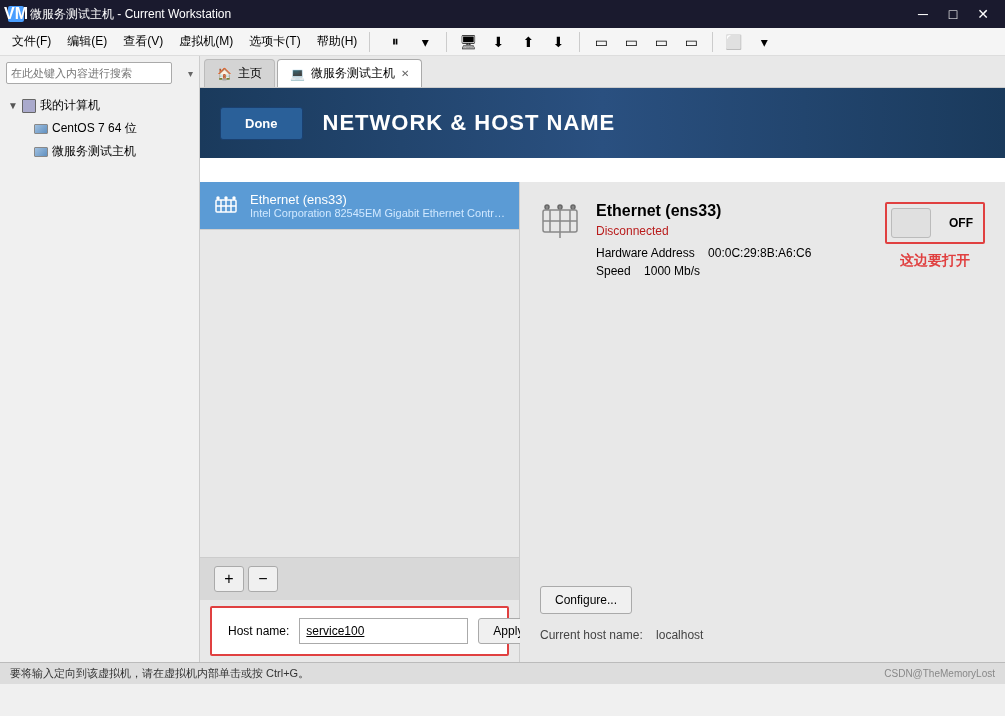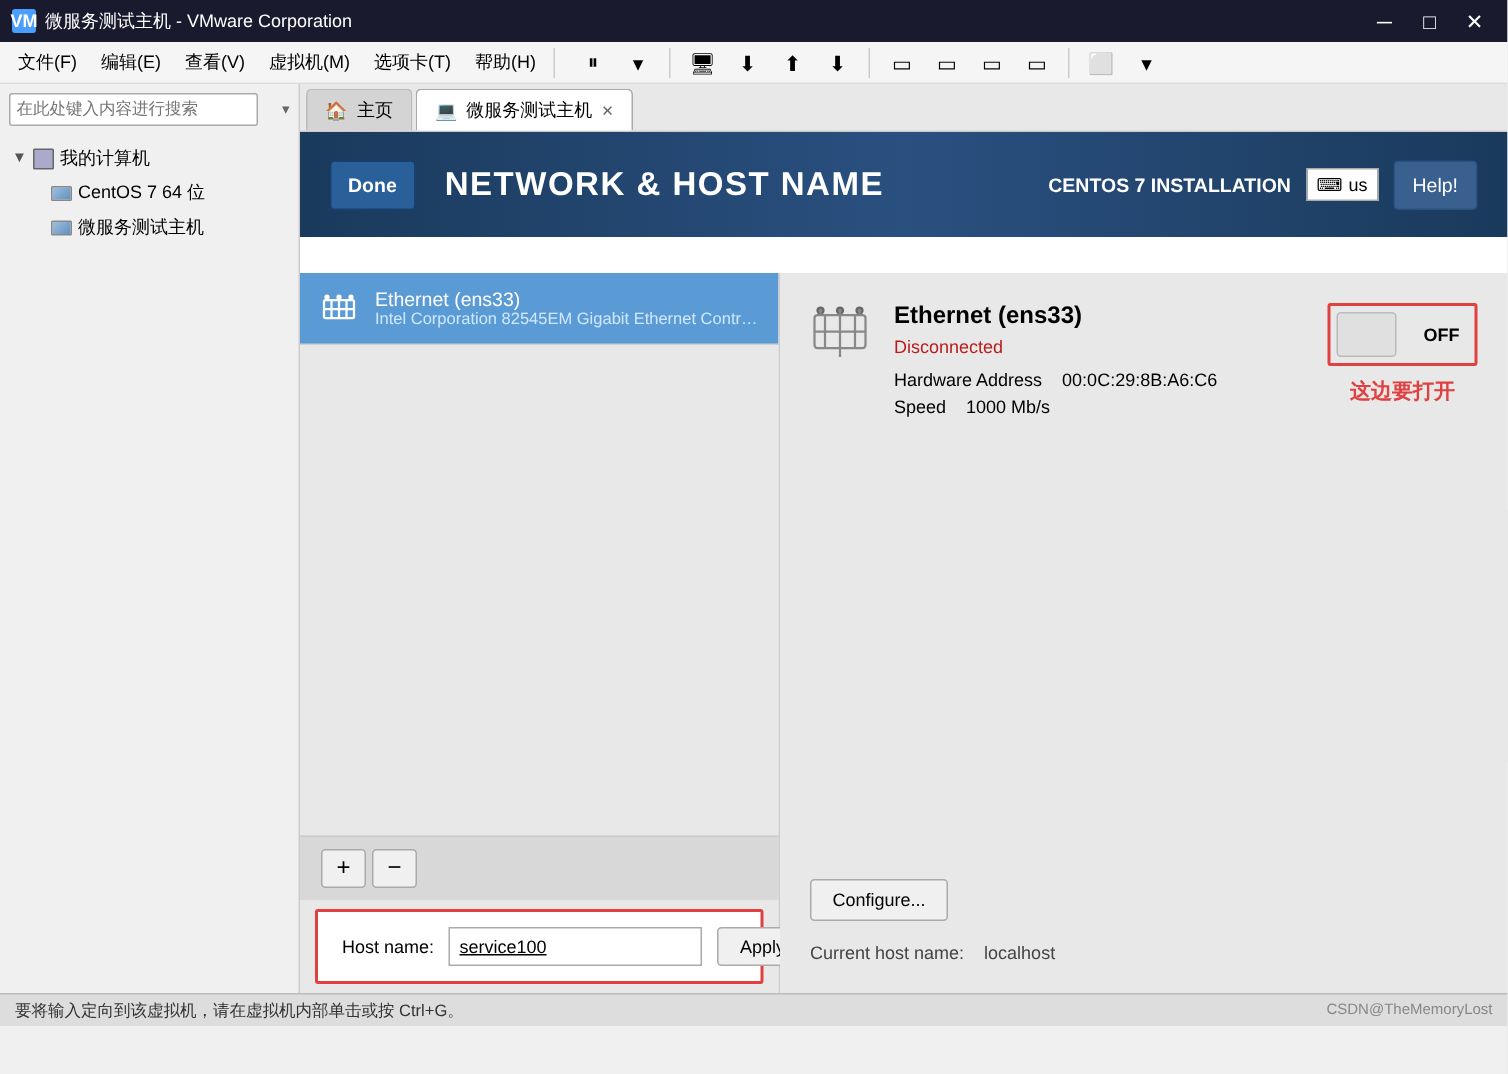--- a/index.html
+++ b/index.html
@@ -14,21 +14,21 @@
       padding: 0 8px;
       color: white;
       font-size: 12px;
     }
     .titlebar-icon {
       width: 16px; height: 16px;
       background: #4a9eff;
       border-radius: 2px;
       margin-right: 6px;
       display: flex; align-items: center; justify-content: center;
-      font-size: 12px; color: white; font-weight: bold;
+      font-size: 16px; color: white; font-weight: bold;
     }
     .titlebar-title { flex: 1; }
     .titlebar-controls { display: flex; gap: 2px; }
     .titlebar-btn {
       width: 28px; height: 28px;
       display: flex; align-items: center; justify-content: center;
       cursor: pointer; color: white; font-size: 14px;
     }
 
     
@@ -181,21 +181,21 @@
     .network-header-left {
       display: flex;
       align-items: center;
       gap: 20px;
       padding: 10px 20px;
     }
     .done-btn {
       background: #2a6099;
       color: white;
       border: 1px solid #1a4070;
-      padding: 8px 11px;
+      padding: 8px 24px;
       border-radius: 3px;
       cursor: pointer;
       font-size: 13px;
       font-weight: bold;
     }
     .network-title {
       color: white;
       font-size: 22px;
       font-weight: bold;
       letter-spacing: 1px;
@@ -397,21 +397,21 @@
       margin-left: auto;
       color: #888;
       font-size: 10px;
     }
   </style>
 </head>
 <body>
 
 <div class="titlebar">
   <div class="titlebar-icon">VM</div>
-  <span class="titlebar-title">微服务测试主机 - VMware Corporation</span>
+  <span class="titlebar-title">微服务测试主机 - Current Workstation</span>
   <div class="titlebar-controls">
     <div class="titlebar-btn">─</div>
     <div class="titlebar-btn">□</div>
     <div class="titlebar-btn close">✕</div>
   </div>
 </div>
 
 <div class="menubar">
   <div class="menu-item">文件(F)</div>
   <div class="menu-item">编辑(E)</div>
@@ -479,28 +479,20 @@
         <span class="close-icon">✕</span>
       </div>
     </div>
 
     <div class="content-area">
 
       <div class="network-header">
         <div class="network-header-left">
           <button class="done-btn">Done</button>
           <span class="network-title">NETWORK &amp; HOST NAME</span>
-        </div>
-        <div class="network-header-right">
-          <span class="centos-label">CENTOS 7 INSTALLATION</span>
-          <div class="keyboard-input">
-            <span>⌨</span>
-            <span>us</span>
-          </div>
-          <button class="help-btn">Help!</button>
         </div>
       </div>
 
       <div class="network-body">
 
         <div class="network-left-panel">
           <div class="adapter-list">
             <div class="adapter-item selected">
               <div class="adapter-icon">
                 <svg width="24" height="24" viewBox="0 0 24 24" fill="none" stroke="white" stroke-width="1.5">

